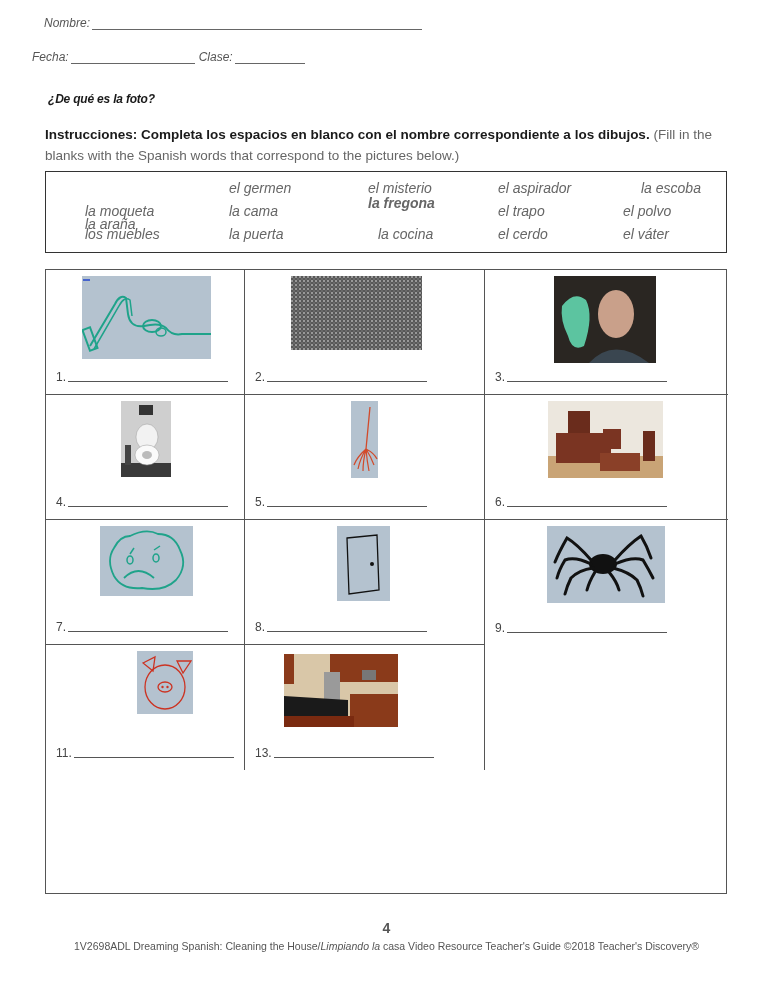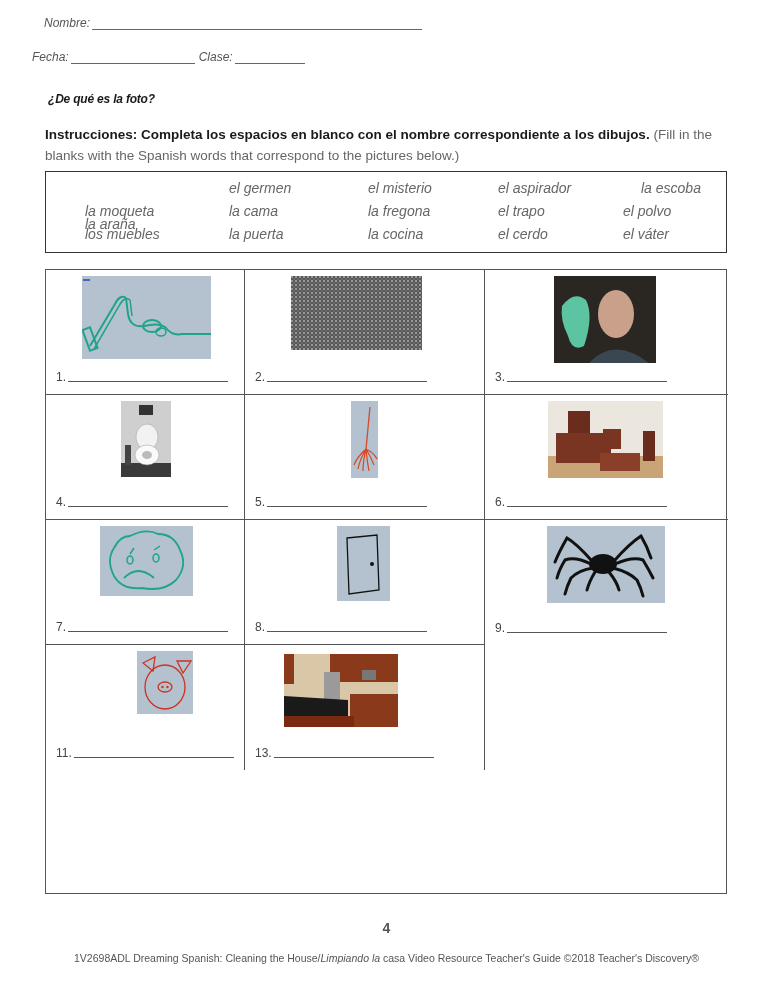--- a/index.html
+++ b/index.html
@@ -20,21 +20,21 @@
     .cell { position: relative; border-right: 1px solid #555; border-bottom: 1px solid #555; }
     .cell:nth-child(3n) { border-right: none; }
     .cell:nth-last-child(-n+3) { border-bottom: none; }
     .pic { position: absolute; overflow: hidden; }
     .pic svg { width: 100%; height: 100%; display: block; }
     .ans { position: absolute; left: 10px; bottom: 10px; display: flex; align-items: flex-end; font-size: 12px; color: #444; }
     .ans .num { margin-right: 2px; }
     .ans .line { display: inline-block; width: 160px; height: 1px; border-bottom: 1px solid #555; margin-bottom: 2px; cursor: text; }
 
     #pagenum { position: absolute; left: 0; width: 773px; top: 920px; text-align: center; font-weight: bold; font-size: 14px; color: #555; }
-    #footer { position: absolute; left: 0; width: 773px; top: 940px; text-align: center; font-size: 10.5px; color: #555; margin-top: 12px; }
+    #footer { position: absolute; left: 0; width: 773px; top: 940px; text-align: center; font-size: 10.5px; color: #555; }
     #footer i { font-style: italic; }
   </style>
 </head>
 <body>
 
 <div class="hdr-line" style="left:44px; top:16px;">
   <span>Nombre:</span>
   <span class="blank" style="width:330px;"></span>
 </div>
 <div class="hdr-line" style="left:32px; top:42px;margin-top:8px;">
@@ -52,26 +52,26 @@
 </div>
 
 <div id="wordbank">
   <span class="word" style="left:39px; top:20px;margin-top:24px;">la araña</span>
   <span class="word" style="left:183px; top:8px;">el germen</span>
   <span class="word" style="left:322px; top:8px;">el misterio</span>
   <span class="word" style="left:452px; top:8px;">el aspirador</span>
   <span class="word" style="left:577px; top:8px;margin-left:18px;">la escoba</span>
   <span class="word" style="left:39px; top:31px;">la moqueta</span>
   <span class="word" style="left:183px; top:31px;">la cama</span>
-  <span class="word" style="left:322px; top:31px;">la fregona</span>
+  <span class="word" style="left:322px; top:23px;font-weight:bold;">la fregona</span>
   <span class="word" style="left:452px; top:31px;">el trapo</span>
   <span class="word" style="left:577px; top:31px;">el polvo</span>
   <span class="word" style="left:39px; top:54px;">los muebles</span>
   <span class="word" style="left:183px; top:54px;">la puerta</span>
-  <span class="word" style="left:322px; top:54px;">la cocina</span>
+  <span class="word" style="left:332px; top:54px;">la cocina</span>
   <span class="word" style="left:452px; top:54px;">el cerdo</span>
   <span class="word" style="left:577px; top:54px;">el váter</span>
 </div>
 
 <div id="grid">
 
   <div class="cell">
     <div class="pic" style="left:36px; top:6px; width:129px; height:83px;">
       <svg viewBox="0 0 129 83">
           <rect width="129" height="83" fill="#b4c2cf"></rect>

